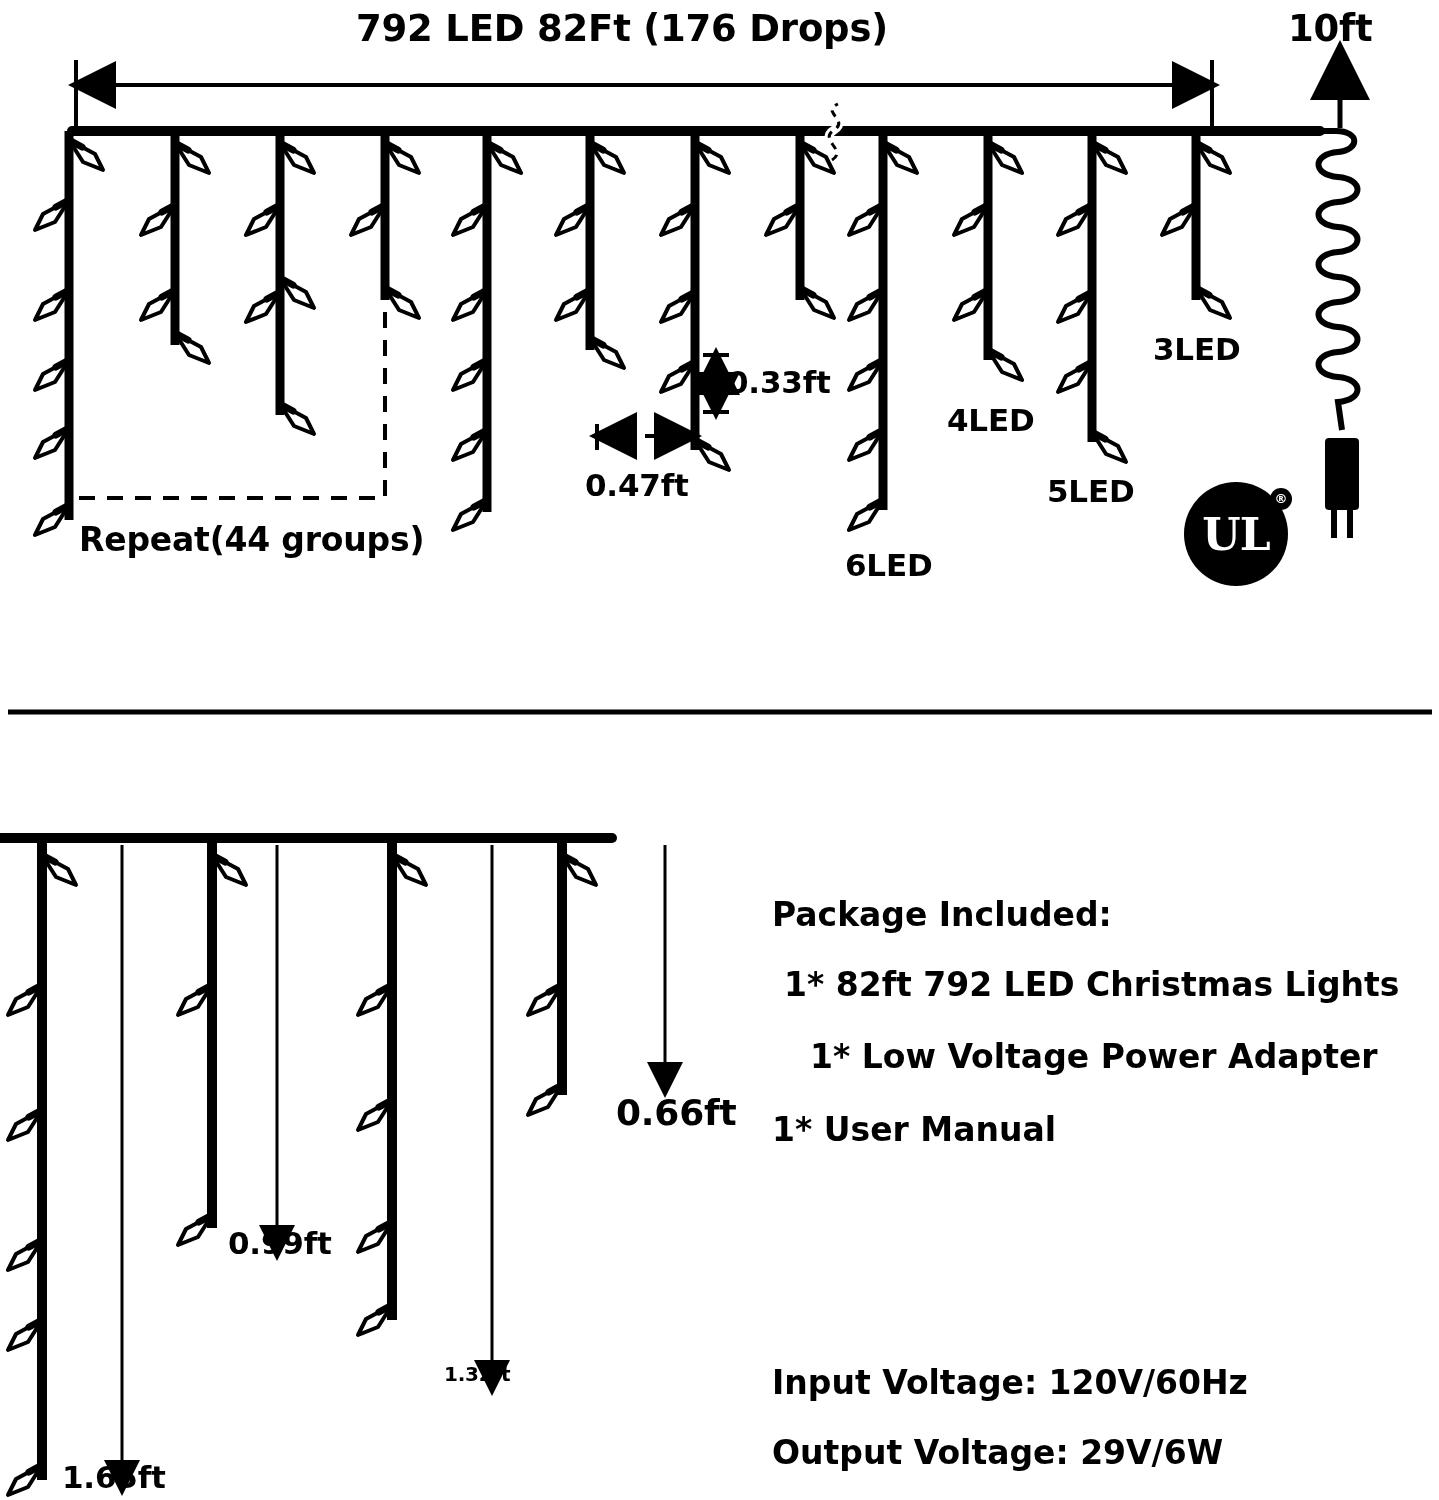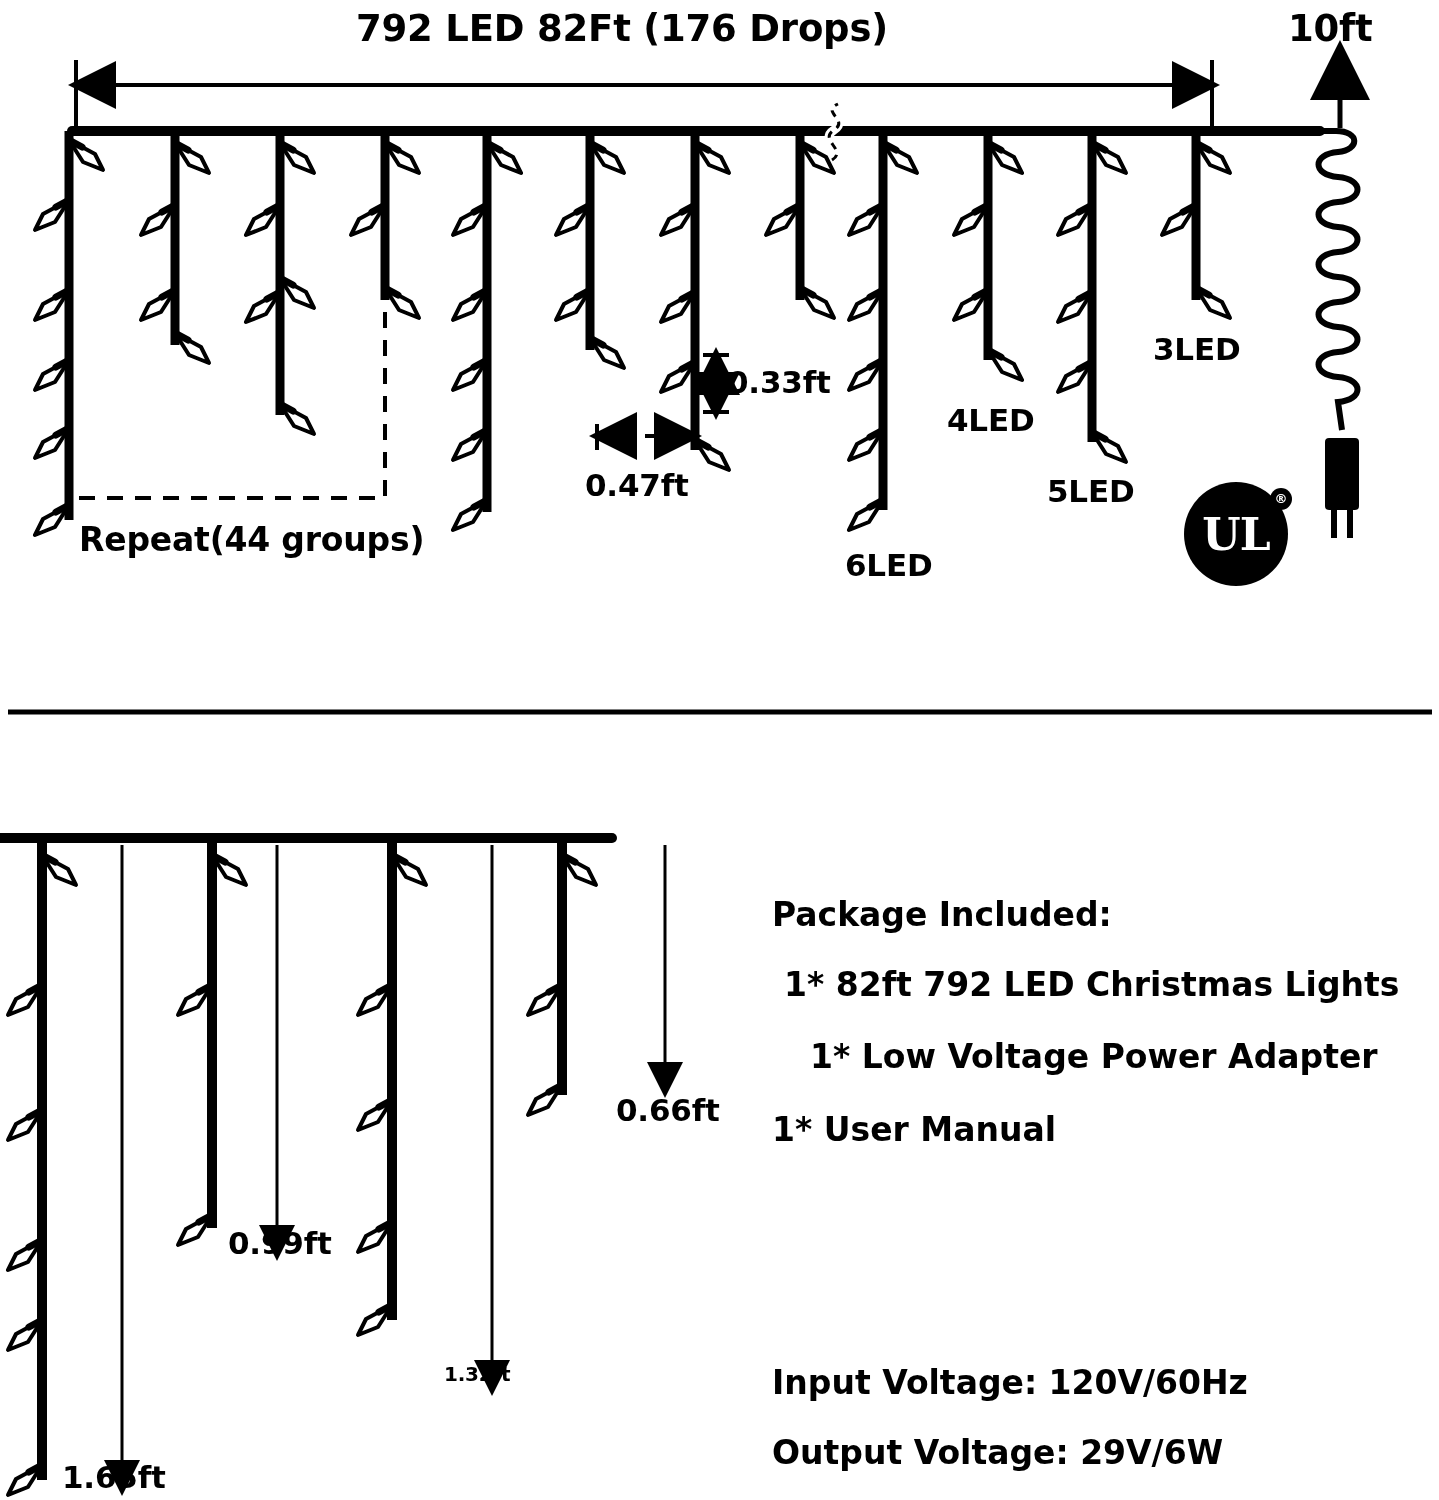--- a/index.html
+++ b/index.html
@@ -40,21 +40,21 @@
   }
   .title-main { font-size: 37px; left: 356px; top: 7px; }
   .lbl-10ft { font-size: 37px; left: 1288px; top: 7px; }
   .lbl-033 { font-size: 31px; left: 727px; top: 364px; }
   .lbl-047 { font-size: 31px; left: 585px; top: 467px; }
   .lbl-repeat { font-size: 33px; left: 79px; top: 520px; }
   .lbl-3led { font-size: 31px; left: 1153px; top: 331px; }
   .lbl-4led { font-size: 31px; left: 947px; top: 402px; }
   .lbl-5led { font-size: 31px; left: 1047px; top: 473px; }
   .lbl-6led { font-size: 31px; left: 845px; top: 547px; }
-  .lbl-066 { font-size: 31px; left: 616px; top: 1092px; }
+  .lbl-066 { font-size: 36px; left: 616px; top: 1092px; }
   .lbl-099 { font-size: 31px; left: 228px; top: 1225px; }
   .lbl-132 { font-size: 20px; left: 444px; top: 1362px; }
   .lbl-165 { font-size: 31px; left: 62px; top: 1459px; }
   .pkg {
     position: absolute;
     font-size: 33px;
     font-weight: 700;
     white-space: nowrap;
   }
   .pkg-title { left: 772px; top: 895px; }

